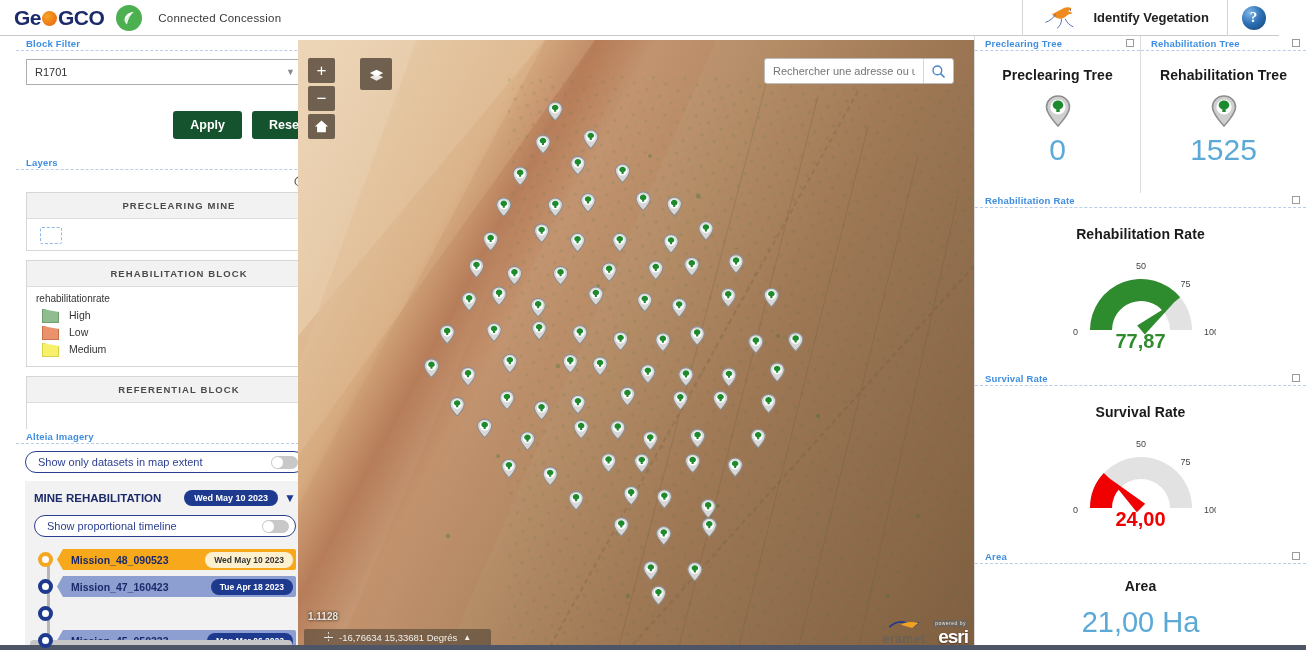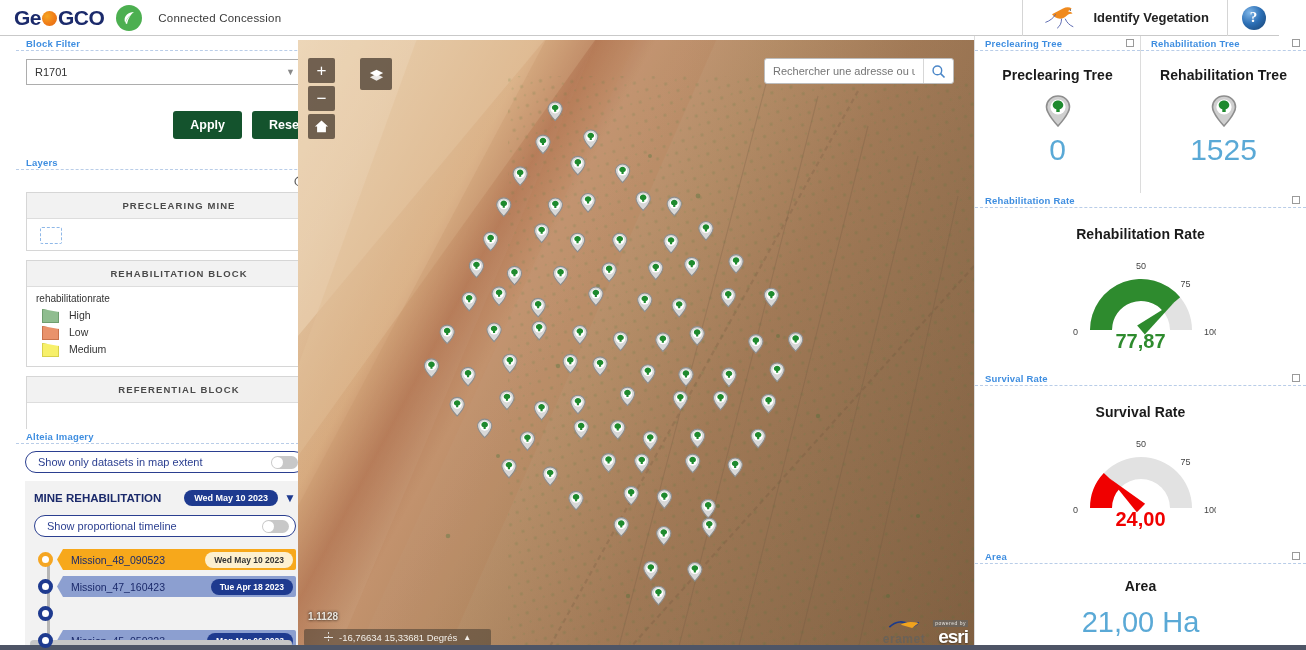--- a/index.html
+++ b/index.html
@@ -162,21 +162,21 @@
     background: #fff; z-index: 2; flex: none;
   }
   .tl-dot.active { border-color: #f5a623; }
   .tl-bar {
     margin-left: 4px; flex: 1; height: 21px; background: #8c9fd0;
     display: flex; align-items: center; justify-content: space-between;
     padding: 0 3px 0 14px; border-radius: 2px;
     clip-path: polygon(6px 0, 100% 0, 100% 100%, 6px 100%, 0 50%);
   }
   .tl-bar.active { background: #f7a81b; }
-  .tl-name { font-size: 10.5px; color: #1b2a6b; font-weight: 400; }
+  .tl-name { font-size: 10.5px; color: #1b2a6b; font-weight: 700; }
   .tl-date {
     background: #1e3a8f; color: #fff; font-size: 8.5px; font-weight: bold;
     border-radius: 10px; padding: 3px 9px; white-space: nowrap;
   }
   .tl-date.active { background: #fdf0cf; color: #333; }
 
   .hscroll {
     position:absolute; left: 14px; bottom: 2px; width: 262px; height: 8px;
     background: #c6c6c6; border-radius: 4px;
   }

